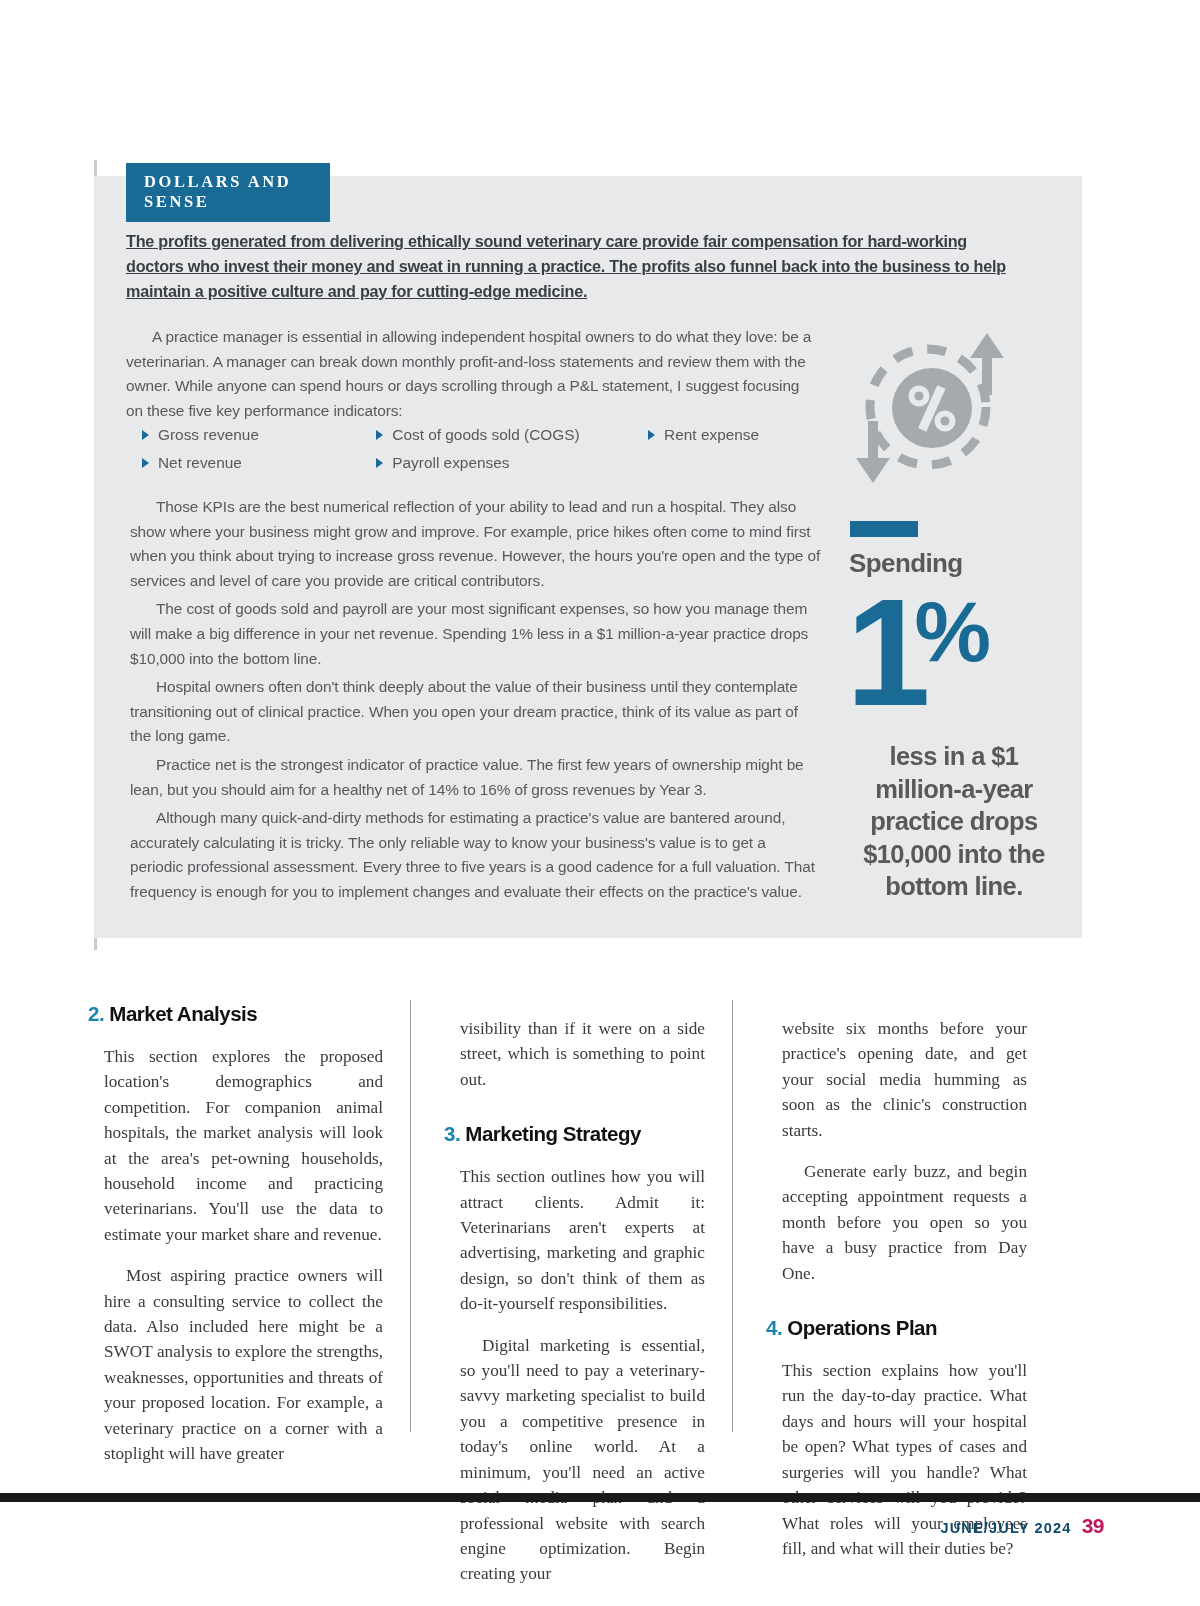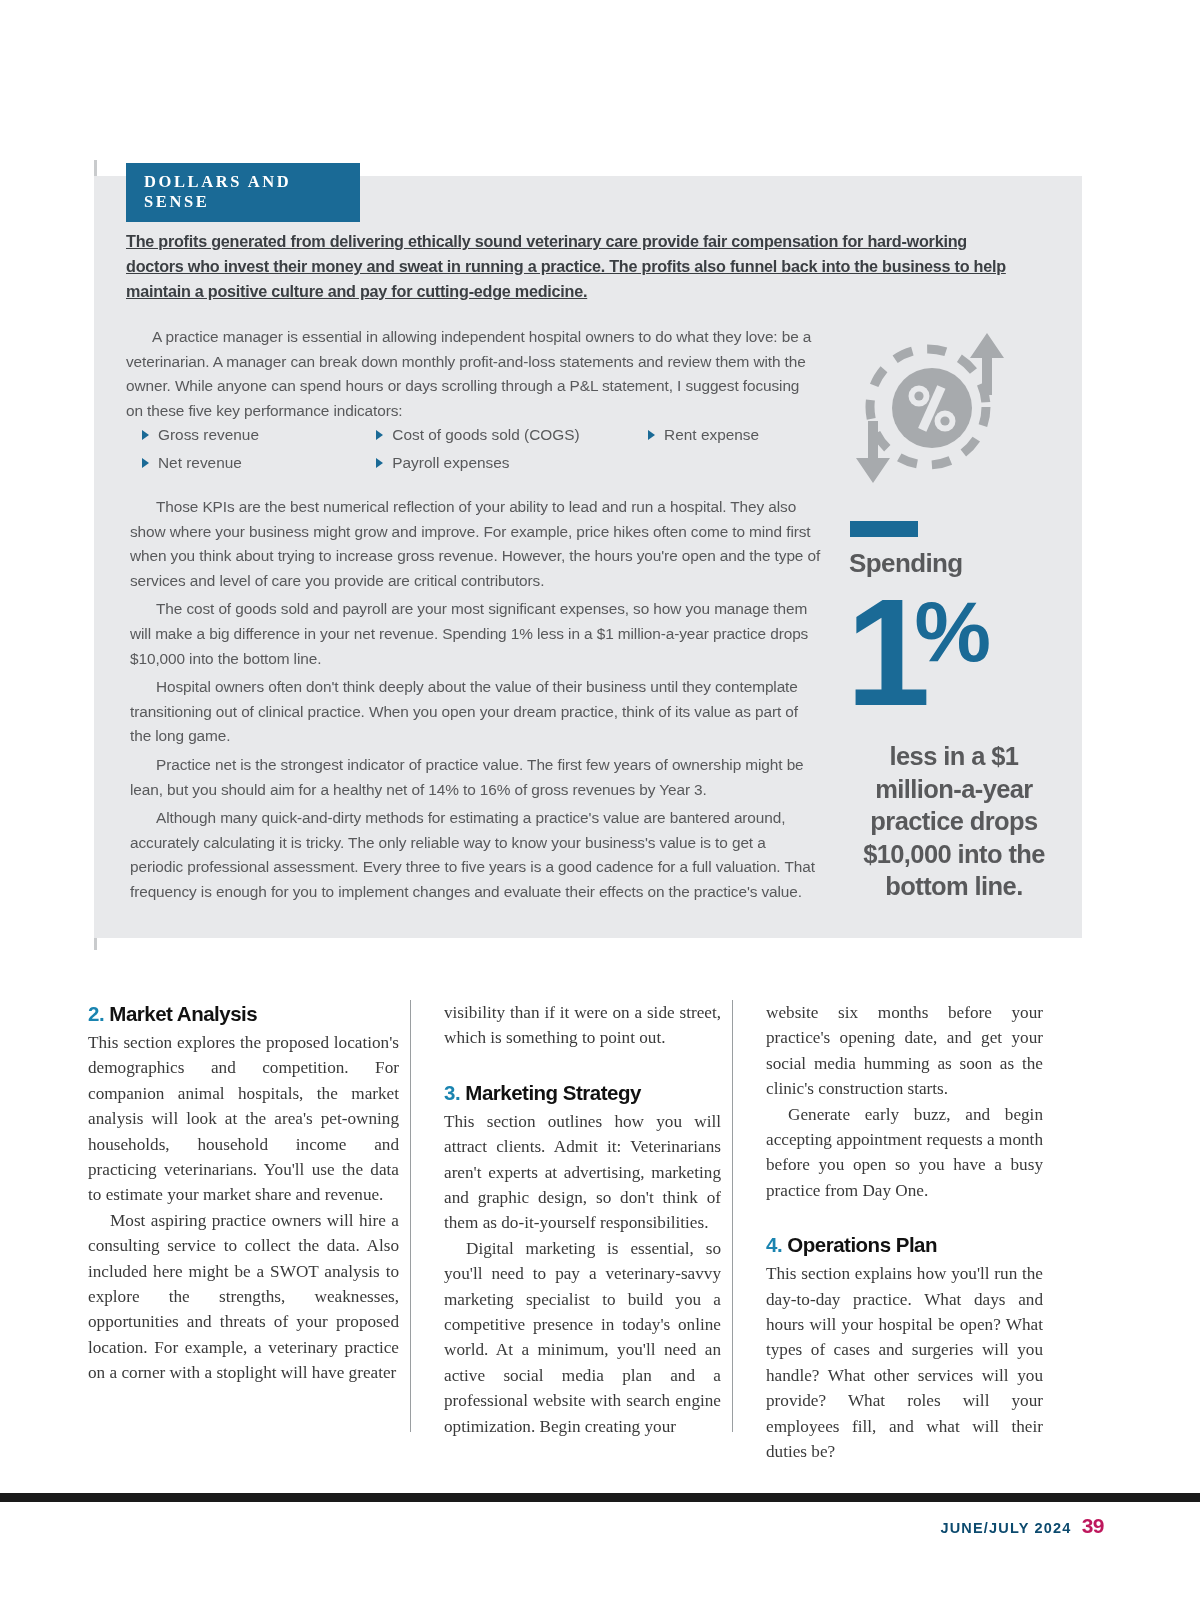--- a/index.html
+++ b/index.html
@@ -37,21 +37,21 @@
     position: absolute;
     left: 126px;
     top: 163px;
     background: #1a6a96;
     color: #ffffff;
     font-family: "Liberation Serif", serif;
     font-weight: bold;
     font-size: 16.5px;
     letter-spacing: 2.6px;
     padding: 9px 16px 10px 18px;
-    width: 234px;
+    width: 204px;
     box-sizing: border-box;
   }
 
   .lede {
     position: absolute;
     left: 126px;
     top: 229px;
     width: 900px;
     font-family: "Liberation Sans", sans-serif;
     font-weight: bold;
@@ -201,21 +201,21 @@
     margin-left: 11px;
     border-left: 1.5px solid #9a9ea1;
   }
   .col-inner {
     font-family: "Liberation Serif", serif;
     font-size: 17.2px;
     line-height: 25.4px;
     color: #3a3a3a;
     text-align: justify;
   }
-  .col-inner p { margin: 0; }
+  .col-inner p { margin: 16px; }
   .col-inner p.indent { text-indent: 22px; }
   .sec-head {
     font-family: "Liberation Sans", sans-serif;
     font-weight: bold;
     font-size: 20.5px;
     color: #111111;
     letter-spacing: -0.5px;
     margin: 0 0 2px 0;
     line-height: 28px;
   }

